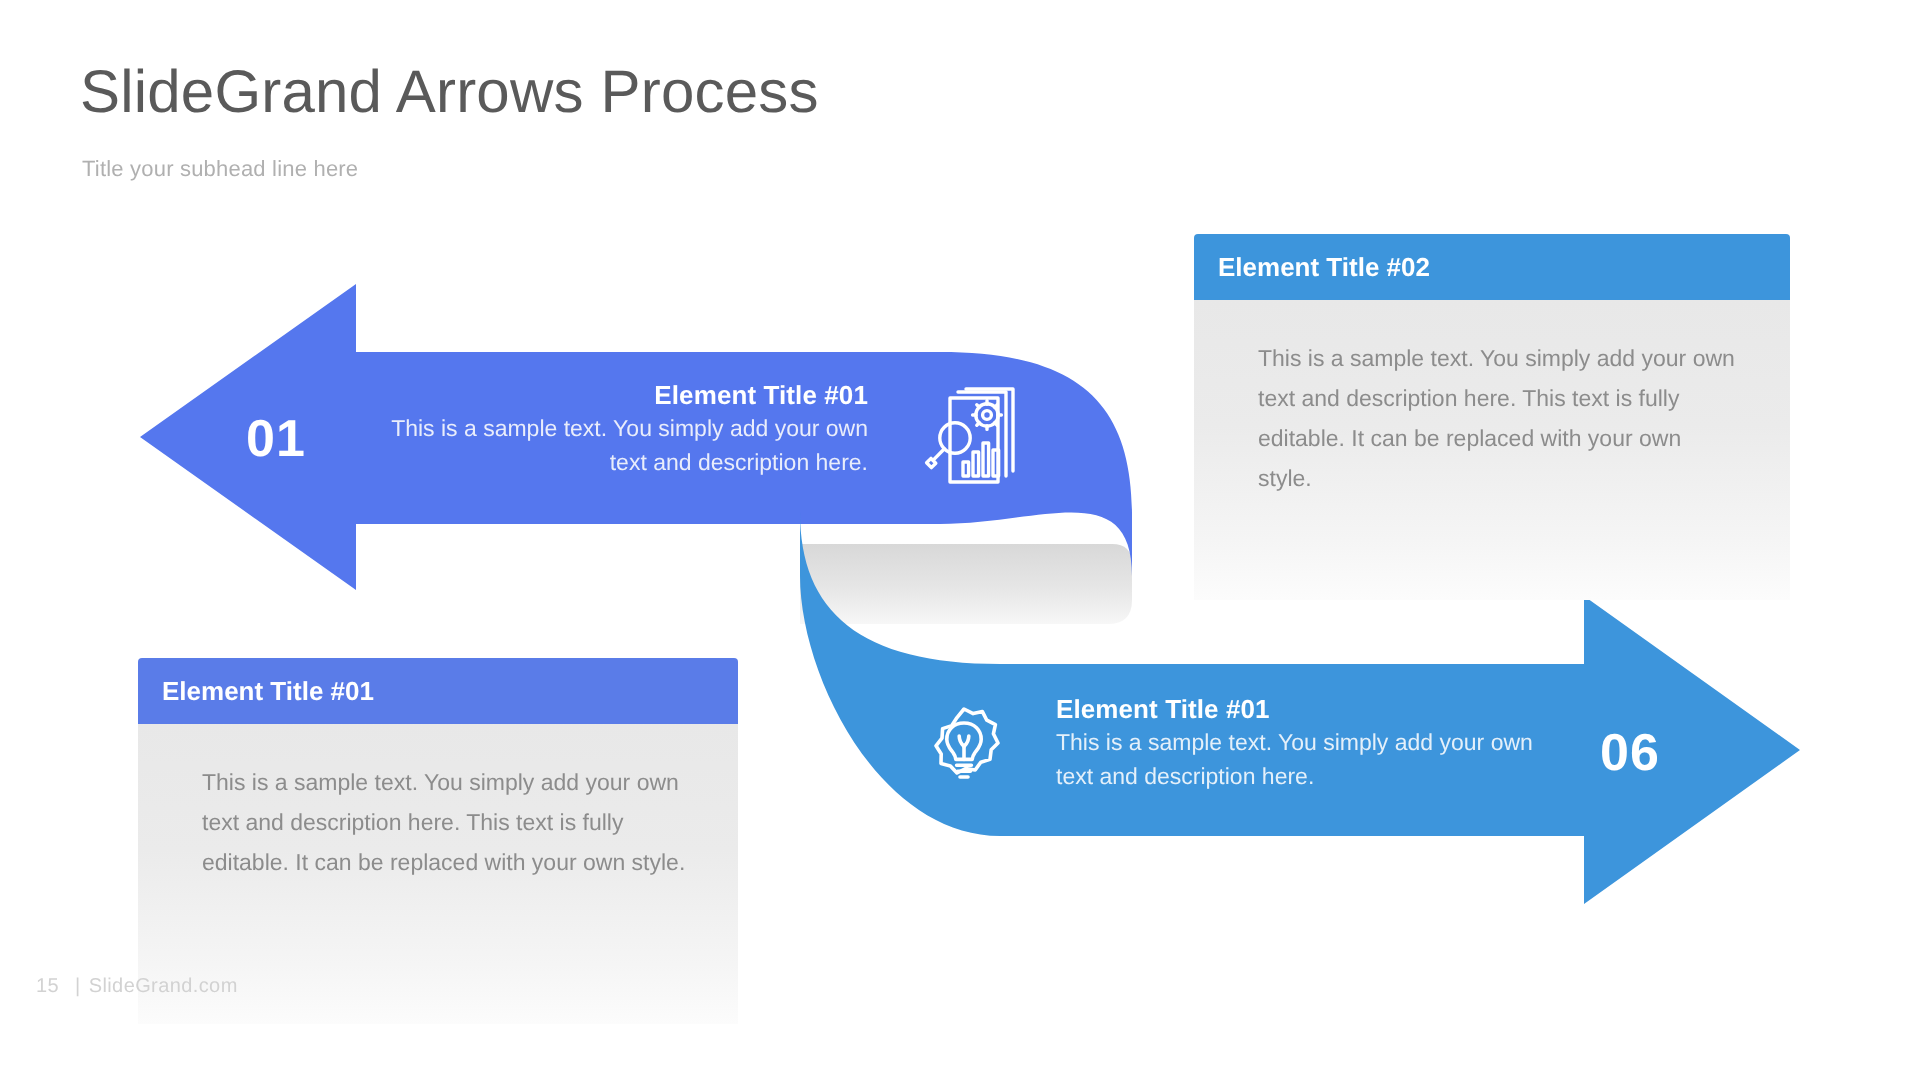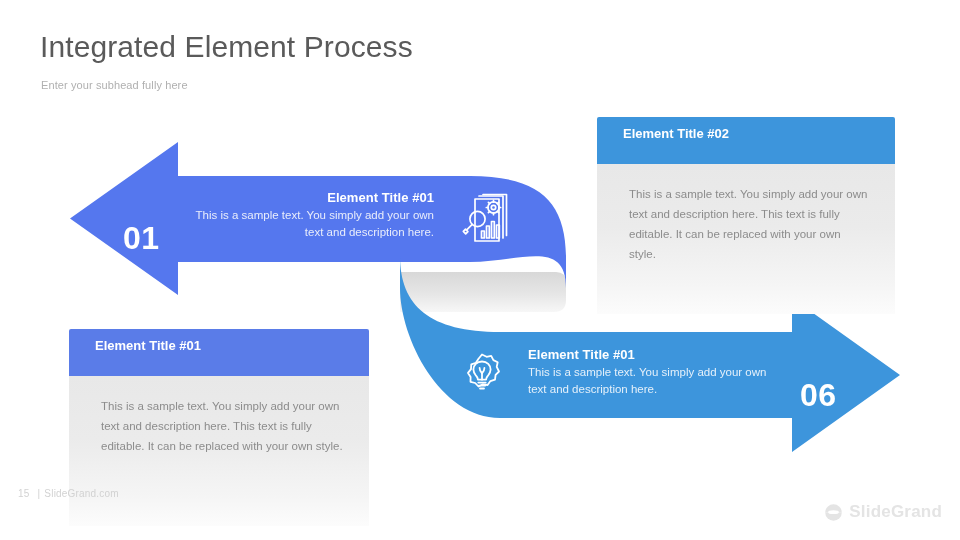--- a/index.html
+++ b/index.html
@@ -46,25 +46,24 @@
     position: absolute;
     left: 0;
     top: 0;
     width: 960px;
     height: 540px;
   }
 
   
   .arrow-num {
     position: absolute;
-    font-size: 32px;
+    font-size: 26px;
     font-weight: bold;
     color: #ffffff;
     letter-spacing: 0.5px;
-    margin-top: 16px;
   }
   #num-01 { left: 123px; top: 204px; }
   #num-02 { left: 800px; top: 361px; }
 
   .arrow-txt {
     position: absolute;
     color: #ffffff;
   }
   .arrow-txt .a-title {
     font-size: 13px;
@@ -96,23 +95,23 @@
     position: absolute;
   }
   #icon-doc { left: 455px; top: 193px; }
   #icon-bulb { left: 452px; top: 348px; }
 
   
   .card {
     position: absolute;
   }
   .card-head {
-    height: 47px;
+    height: 33px;
     line-height: 33px;
-    padding-left: 26px;
+    padding-left: 12px;
     font-size: 13px;
     font-weight: bold;
     color: #ffffff;
     box-sizing: border-box;
     border-radius: 2px 2px 0 0;
   }
   .card-body {
     padding: 20px 26px 14px 32px;
     font-size: 11.5px;
     line-height: 20px;
@@ -161,22 +160,22 @@
     font-weight: bold;
     color: #e4e4e4;
     letter-spacing: 0.2px;
   }
 </style>
 </head>
 <body>
 
 <div id="slide">
 
-  <div id="title">Integrated Element Process</div>
-  <div id="subhead">Enter your subhead fully here</div>
+  <div id="title">SlideGrand Arrows Process</div>
+  <div id="subhead">Title your subhead line here</div>
 
   <svg id="diagram" viewBox="0 0 960 540" xmlns="http://www.w3.org/2000/svg">
     <defs>
       <linearGradient id="shadowGrad" x1="0" y1="0" x2="0" y2="1">
         <stop offset="0%" stop-color="#d8d8d8"></stop>
         <stop offset="55%" stop-color="#e6e6e6"></stop>
         <stop offset="100%" stop-color="#f7f7f7"></stop>
       </linearGradient>
     </defs>
 
@@ -256,22 +255,14 @@
 
   <div id="card-bottom-left" class="card">
     <div class="card-head">Element Title #01</div>
     <div class="card-body">This is a sample text. You simply add your own text and description here. This text is fully editable. It can be replaced with your own style.</div>
   </div>
 
   <div id="footer-left">
     <span>15</span><span class="sep">|</span><span>SlideGrand.com</span>
   </div>
 
-  <div id="brand">
-    <svg width="19" height="19" viewBox="0 0 19 19" xmlns="http://www.w3.org/2000/svg">
-      <path d="M9.5 1.2 A8.3 8.3 0 0 0 1.2 9.5 L17.8 9.5 A8.3 8.3 0 0 0 9.5 1.2 Z" fill="#e4e4e4"></path>
-      <path d="M1.2 9.5 A8.3 8.3 0 0 0 17.8 9.5 Z" fill="#e4e4e4"></path>
-      <ellipse cx="9.5" cy="9.2" rx="5.4" ry="1.9" fill="#ffffff"></ellipse>
-    </svg>
-    <span id="brand-name">SlideGrand</span>
-  </div>
 
 </div>
 
 </body></html>

